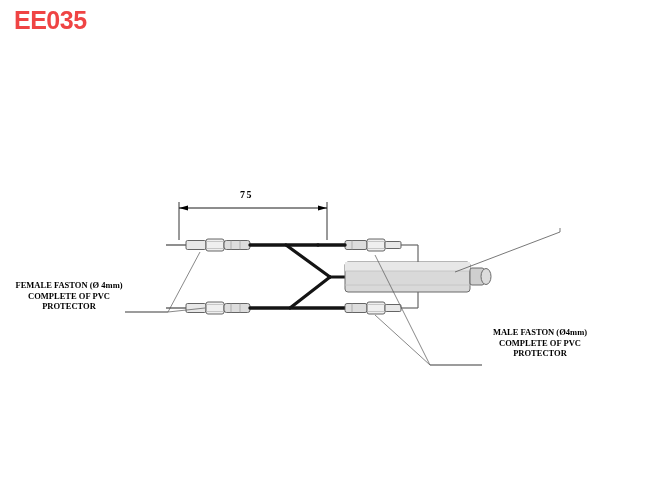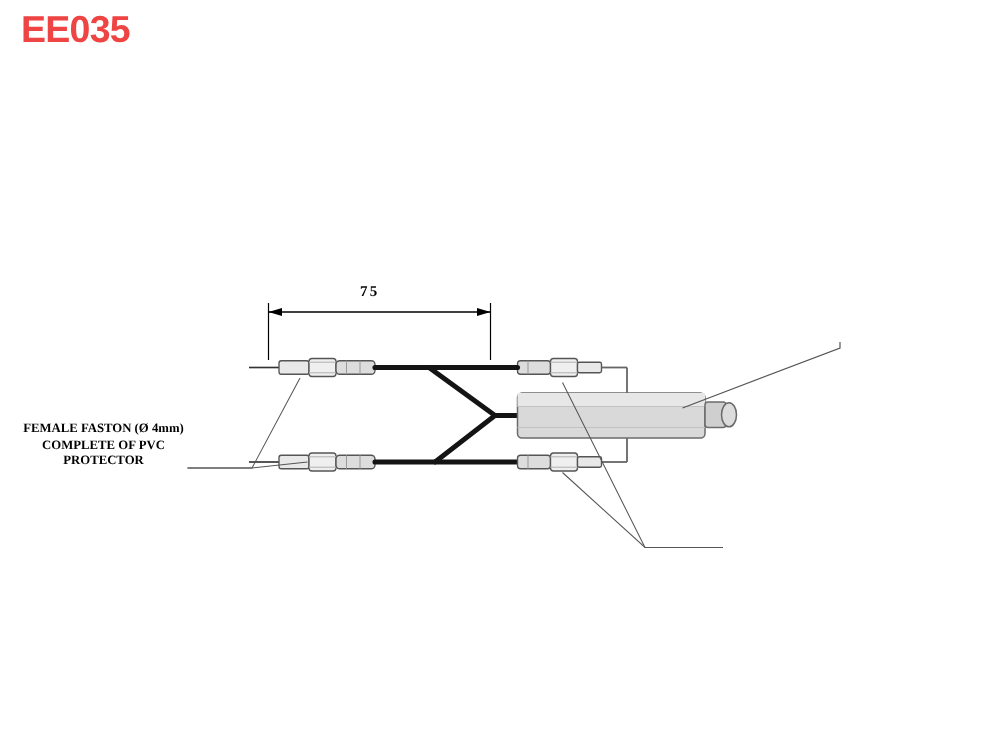--- a/index.html
+++ b/index.html
@@ -166,14 +166,15 @@
 
       <polyline points="482,365 430,365 375,255" fill="none" stroke="#555" stroke-width="0.7"></polyline>
       <polyline points="482,365 430,365 375,315" fill="none" stroke="#555" stroke-width="0.7"></polyline>
 
       <polyline points="560,228 560,232 455,272" fill="none" stroke="#555" stroke-width="0.8"></polyline>
     </g>
   </svg>
 
   <div class="callout bold" id="label-dim">75</div>
   <div class="callout bold" id="label-female">FEMALE FASTON (Ø 4mm) COMPLETE OF PVC PROTECTOR</div>
+  <div class="callout bold" id="label-male">MALE FASTON (Ø4mm) COMPLETE OF PVC PROTECTOR</div>
 
 </div>
 
 </body></html>

